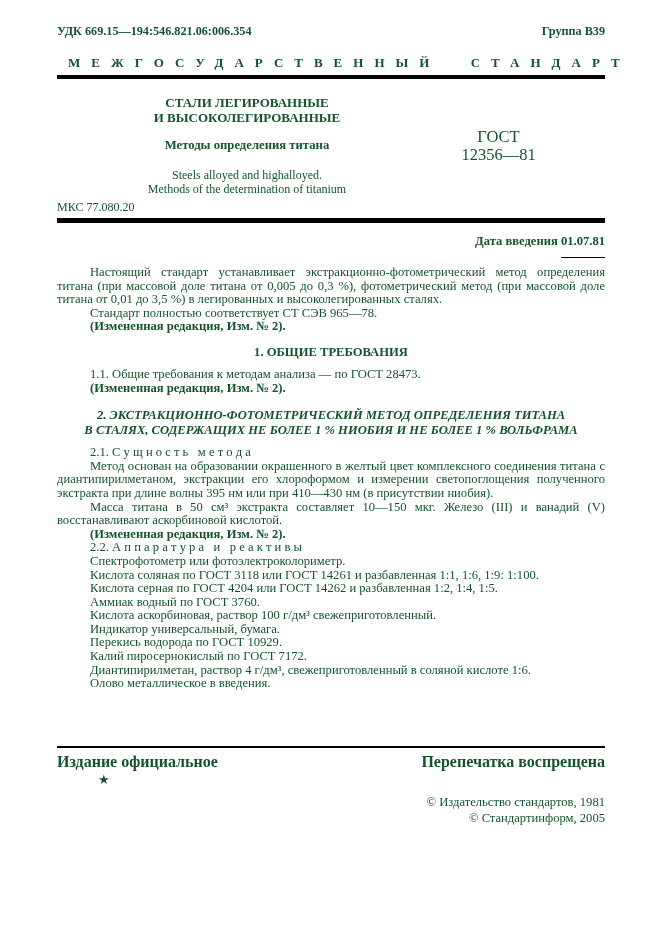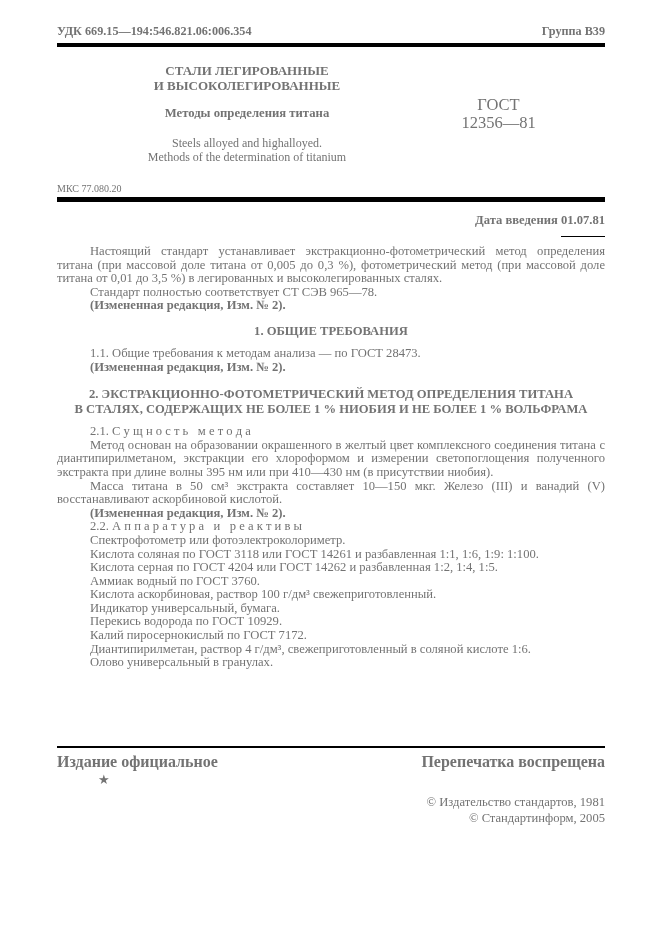--- a/index.html
+++ b/index.html
@@ -1,21 +1,21 @@
 <!DOCTYPE html>
 <html><head>
 <meta charset="utf-8">
 <style>
   html, body { margin: 0; padding: 0; background: #ffffff; }
   .page {
     position: relative;
     width: 661px;
     height: 936px;
     background: #ffffff;
-    color: #737373;
+    color: #14532d;
     font-family: "Liberation Serif", serif;
     box-sizing: border-box;
     padding: 24px 56px 0 57px;
     overflow: hidden;
   }
   
   .doc-head {
     display: flex;
     justify-content: space-between;
     font-weight: bold;
@@ -42,21 +42,21 @@
   .subtitle-ru { font-weight: bold; font-size: 12.7px; margin-top: 13px; }
   .title-en { font-size: 12px; line-height: 14px; margin-top: 15px; }
   .title-right {
     flex: 1;
     padding-right: 45px;
     text-align: center;
     font-weight: normal;
     font-size: 16.5px;
     line-height: 18px;
   }
-  .mks { font-size: 10px; margin-top: 19px; }
+  .mks { font-size: 12px; margin-top: 4px; }
 
   .date-line { margin-top: 11px; text-align: right; font-weight: bold; font-size: 12.6px; }
   .date-value { border-bottom: 1.6px solid #000; padding-bottom: 9px; }
 
   
   .body-text { margin-top: 17px; }
   p.b {
     margin: 0;
     font-size: 12.6px;
     line-height: 13.6px;
@@ -65,21 +65,21 @@
   }
   p.bold { font-weight: bold; }
   .sp { white-space: pre-wrap; }
   .sec-head {
     margin: 11px 0 8px 0;
     text-align: center;
     font-weight: bold;
     font-size: 12.6px;
     line-height: 15px;
   }
-  .sec-head.two { margin-top: 13px; }
+  .sec-head.two { margin-top: 13px; font-style: italic; }
 
   
   .footer {
     position: absolute;
     left: 57px;
     right: 56px;
     top: 746px;
     border-top: 2px solid #000;
     padding-top: 5px;
   }
@@ -95,20 +95,21 @@
 </head>
 <body>
 
 <div class="page">
 
   <div class="doc-head">
     <span>УДК 669.15—194:546.821.06:006.354</span>
     <span>Группа В39</span>
   </div>
 
+  <div class="standard-kind">МЕЖГОСУДАРСТВЕННЫЙ СТАНДАРТ</div>
   <div class="thick-rule"></div>
 
   <div class="title-row">
     <div class="title-left">
       <div class="title-ru">СТАЛИ ЛЕГИРОВАННЫЕ</div>
       <div class="title-ru">И ВЫСОКОЛЕГИРОВАННЫЕ</div>
       <div class="subtitle-ru">Методы определения титана</div>
       <div class="title-en">
         <div>Steels alloyed and highalloyed.</div>
         <div>Methods of the determination of titanium</div>
@@ -151,21 +152,21 @@
 
     <p class="b">Спектрофотометр или фотоэлектроколориметр.</p>
     <p class="b">Кислота соляная по ГОСТ 3118 или ГОСТ 14261 и разбавленная 1:1, 1:6, 1:9: 1:100.</p>
     <p class="b">Кислота серная по ГОСТ 4204 или ГОСТ 14262 и разбавленная 1:2, 1:4, 1:5.</p>
     <p class="b">Аммиак водный по ГОСТ 3760.</p>
     <p class="b">Кислота аскорбиновая, раствор 100 г/дм³ свежеприготовленный.</p>
     <p class="b">Индикатор универсальный, бумага.</p>
     <p class="b">Перекись водорода по ГОСТ 10929.</p>
     <p class="b">Калий пиросернокислый по ГОСТ 7172.</p>
     <p class="b">Диантипирилметан, раствор 4 г/дм³, свежеприготовленный в соляной кислоте 1:6.</p>
-    <p class="b">Олово универсальный в гранулах.</p>
+    <p class="b">Олово металлическое в введения.</p>
   </div>
 
   <div class="footer">
     <div class="footer-row">
       <span>Издание официальное</span>
       <span>Перепечатка воспрещена</span>
     </div>
     <div class="star">★</div>
     <div class="copyrights">
       <div>© Издательство стандартов, 1981</div>

